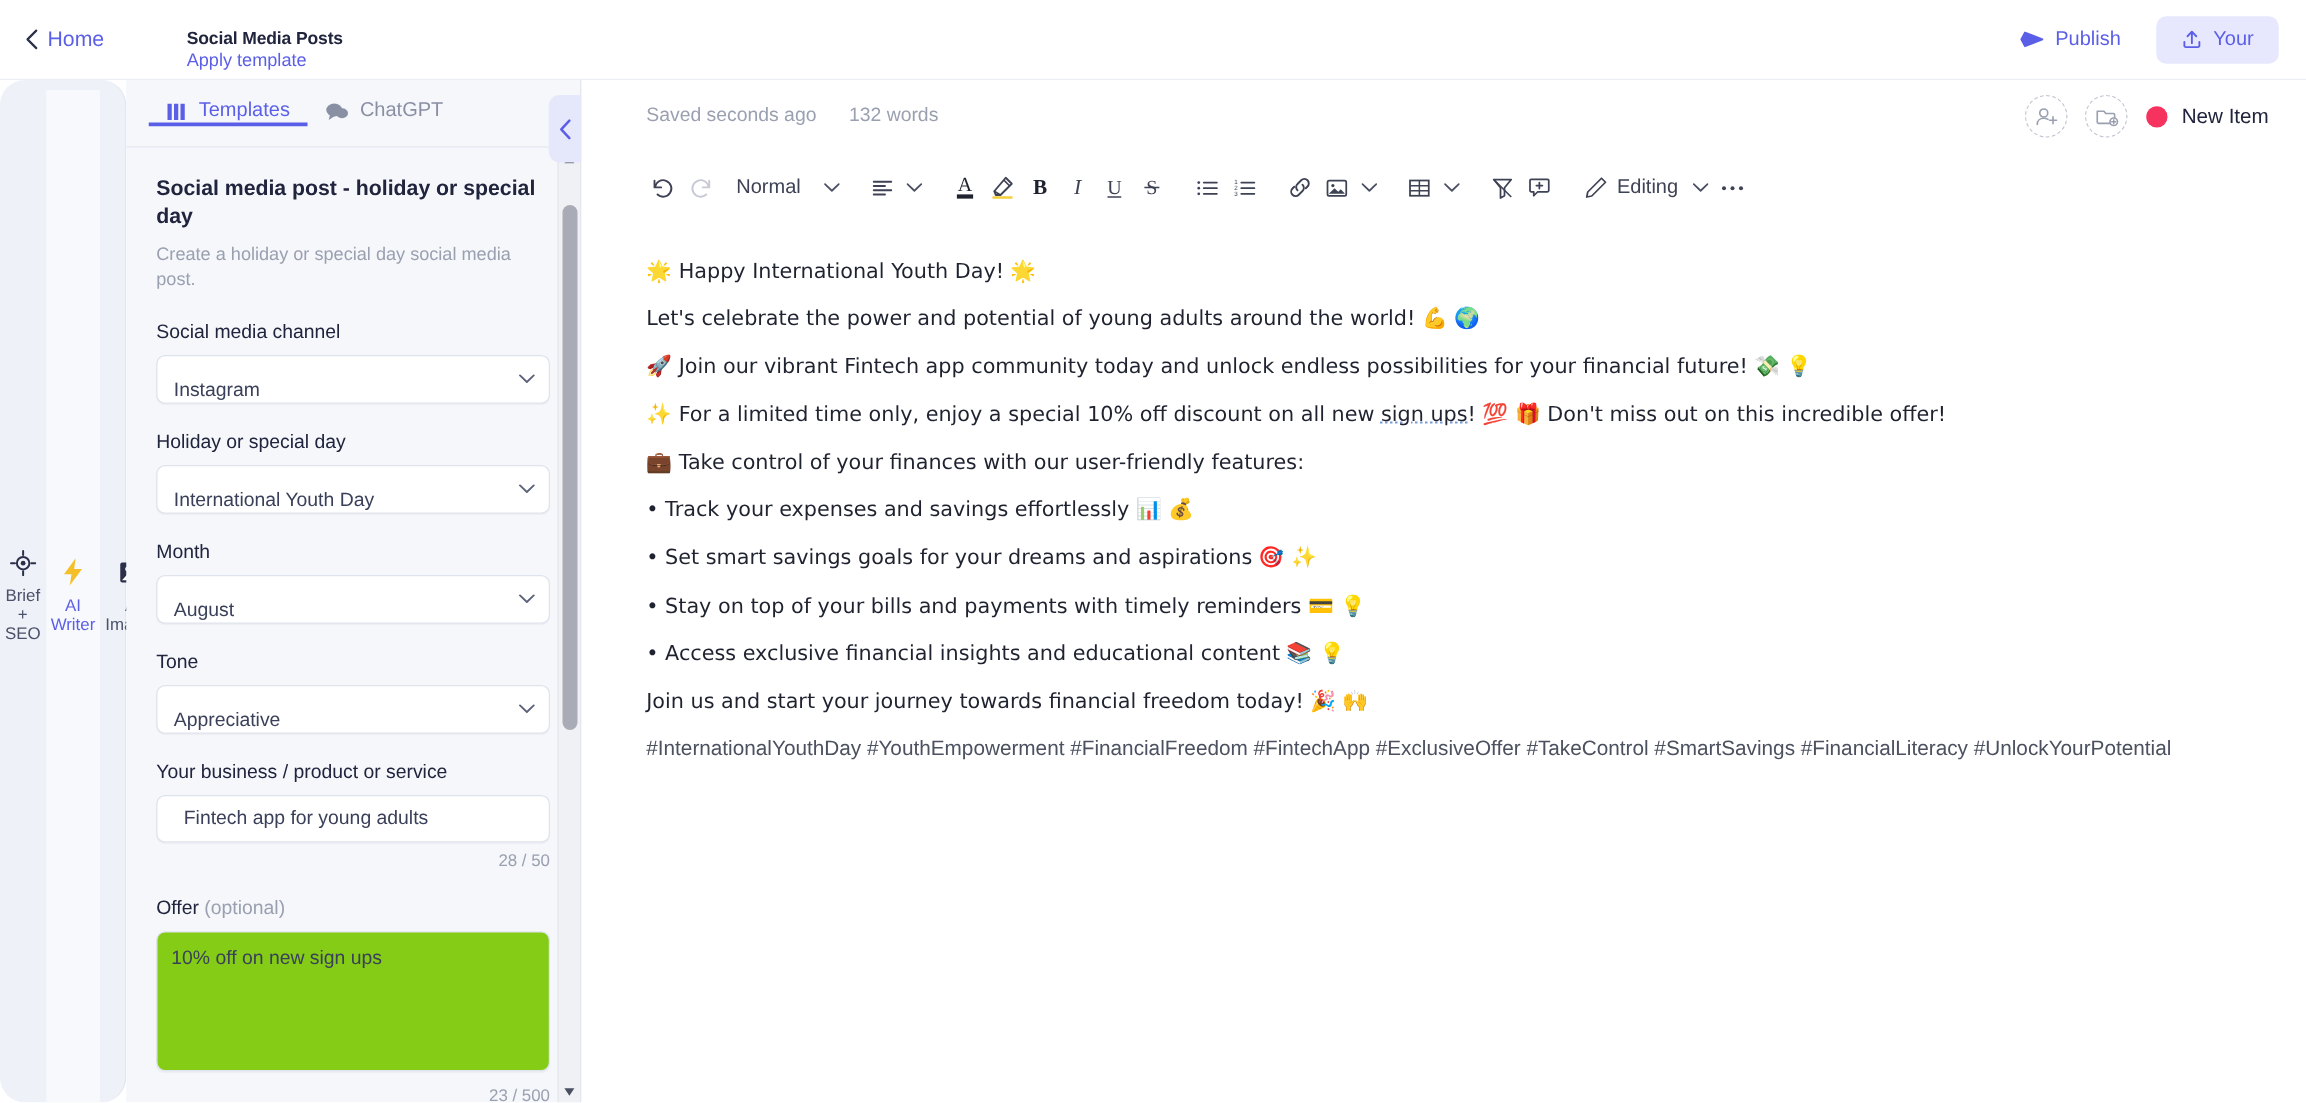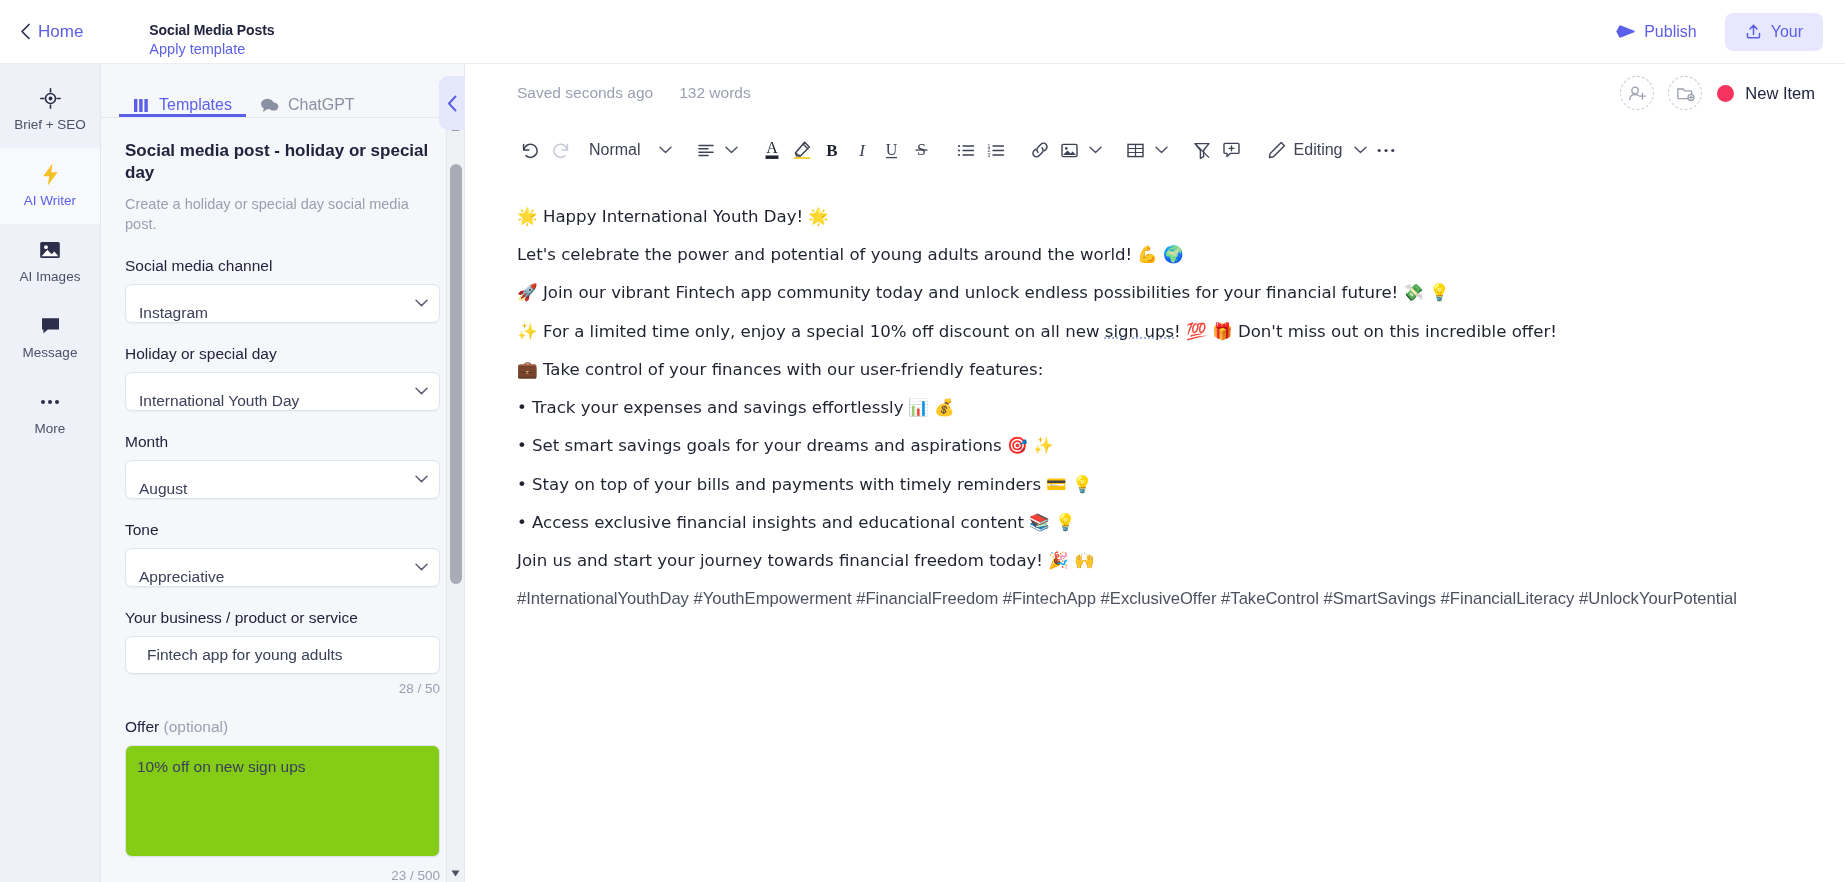--- a/index.html
+++ b/index.html
@@ -46,43 +46,44 @@
   .icon { display: inline-flex; align-items: center; justify-content: center; }
 
   
   .body-row { flex: 1; display: flex; min-height: 0; }
 
   
   .rail {
     width: 101px; min-width: 101px;
     background: #eef1f8;
     border-right: 1px solid #e2e6ef;
-    display: flex; flex-direction: column;
+    display: flex; flex-direction: row;
     padding-top: 8px;
+    border-radius: 20px;
   }
   .rail-item {
     display: flex; flex-direction: column; align-items: center; justify-content: center;
     gap: 7px; padding: 14px 4px 16px; cursor: pointer;
   }
   .rail-item.active { background: #f7f9fc; }
   .rail-label { font-size: 13.5px; color: #4b5168; text-align: center; }
   .rail-item.active .rail-label { color: #5b5fe8; }
   .rail-glyph { height: 24px; display: flex; align-items: center; justify-content: center; color: #2b2f4a; }
 
   
   .panel {
     width: 364px; min-width: 364px;
     background: #f5f7fb;
     border-right: 1px solid #e2e6ef;
     display: flex; flex-direction: column;
     position: relative;
   }
   .panel-tabs {
     height: 54px; min-height: 54px;
-    display: flex; align-items: flex-end; gap: 0;
+    display: flex; align-items: center; gap: 0;
     padding: 0 18px; background: #f5f7fb;
     border-bottom: 1px solid #e4e8f0;
   }
   .ptab {
     display: flex; align-items: center; gap: 9px;
     font-size: 16px; color: #8a90a3; cursor: pointer;
     padding: 0 14px; border-bottom: 3px solid transparent;
   }
   .ptab.active { color: #5b5fe8; border-bottom-color: #5b5fe8; font-weight: 400; }
   .panel-scroll {

